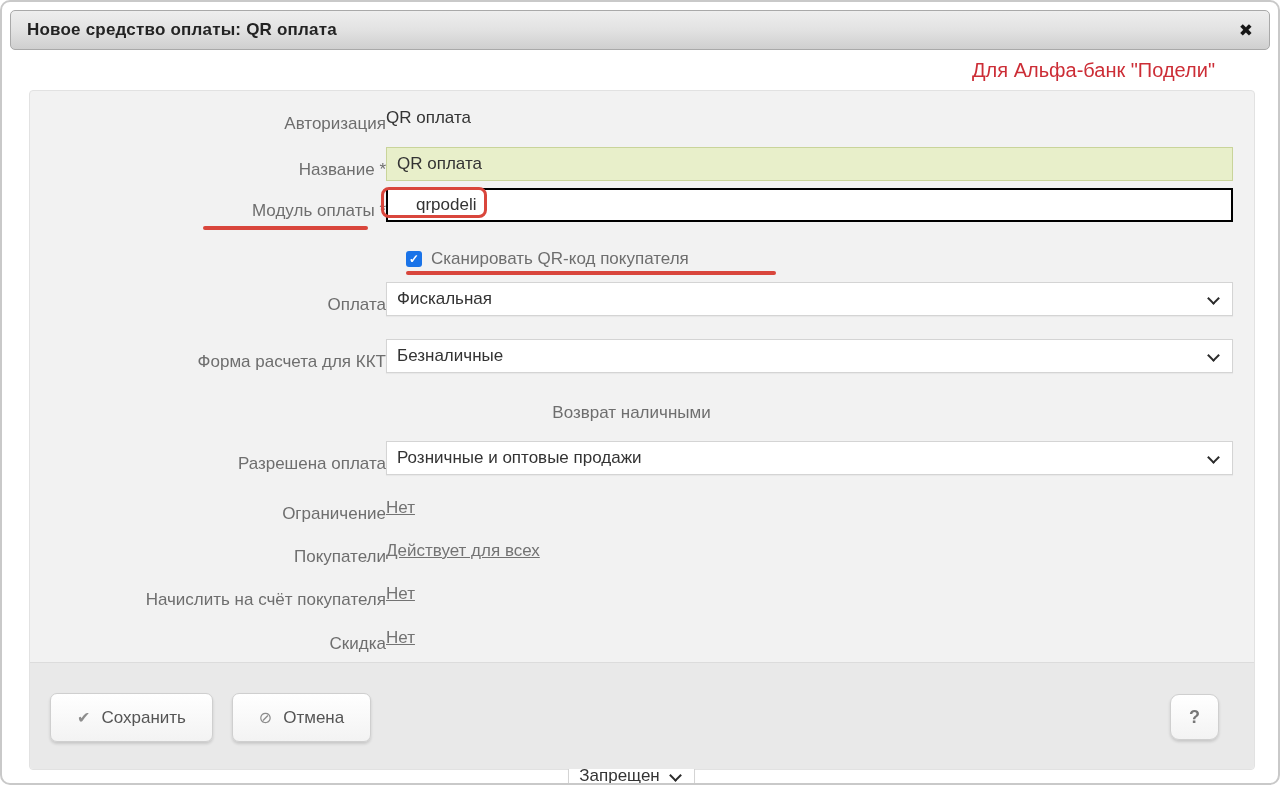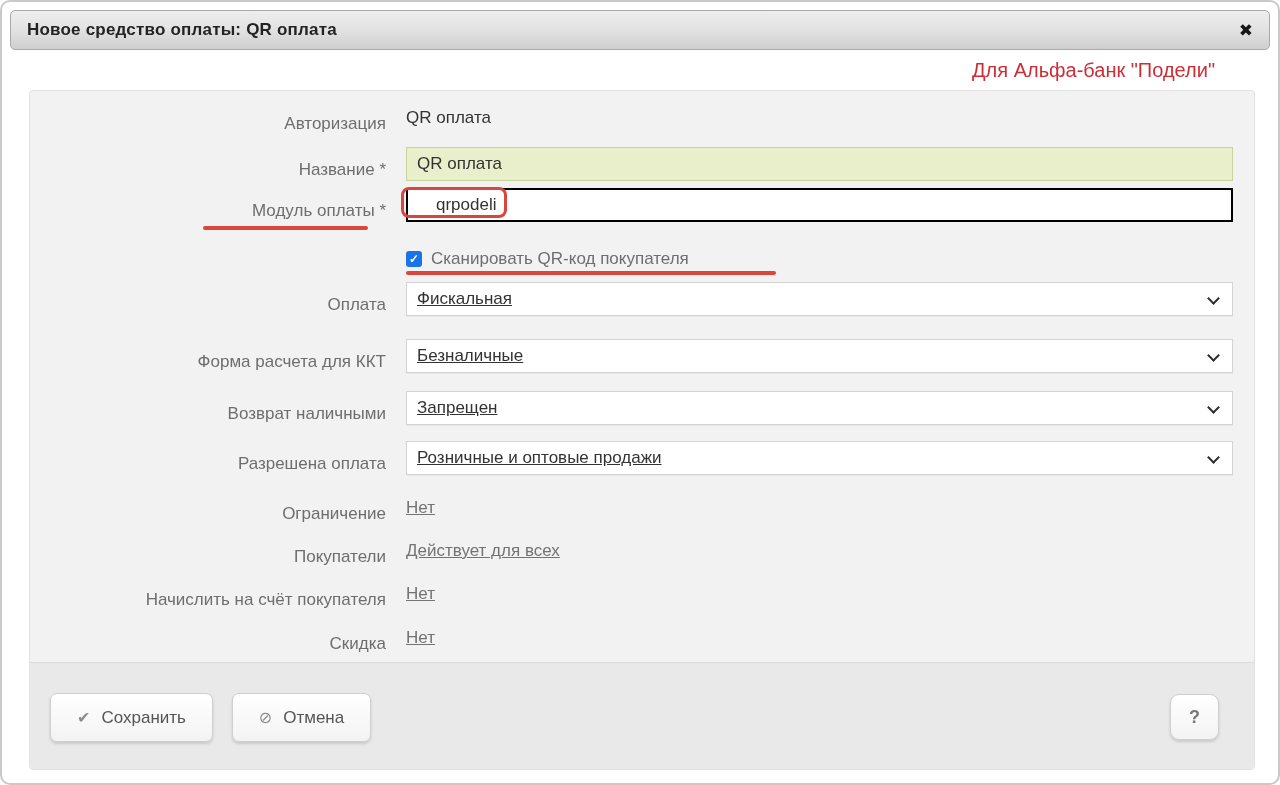--- a/index.html
+++ b/index.html
@@ -16,21 +16,21 @@
   .close-btn { margin-left:auto; font-size:17px; color:#161616; cursor:pointer; line-height:1; }
 
   
   .note { position:absolute; top:57px; right:63px; color:#cc2d36; font-size:20px; }
 
   
   .panel { position:absolute; left:27px; top:88px; width:1226px; height:680px;
            background:#f2f2f2; border:1px solid #e2e2e2; border-radius:4px; }
   .row { position:absolute; left:0; right:21px; display:flex; align-items:center; }
   .lbl { flex:0 0 356px; text-align:right; font-size:17px; color:#6e6e6e; position:relative;margin-top:12px; }
-  .ctl { flex:1; margin-left:20px; position:relative; }
+  .ctl { flex:1; position:relative; }
   .static-value { font-size:17px; color:#333; }
 
   .text-input { width:100%; height:34px; font-size:17px; color:#333;
                 padding:0 10px; display:flex; align-items:center; }
   .input-name { background:#e8efca; border:1px solid #c9d49a; }
   .input-module { background:#fff; border:2px solid #000;padding-left:28px; }
 
   
   .mark-underline { position:absolute; height:4px; background:#d9463c; border-radius:3px; }
   .mark-box { position:absolute; border:3px solid #d9463c; border-radius:8px; }
@@ -42,21 +42,21 @@
   .check-row { position:absolute; left:376px; top:158px; display:flex; align-items:center; }
   .checkbox { width:16px; height:16px; background:#1a73e8; border-radius:3px;
               display:inline-flex; align-items:center; justify-content:center;
               color:#fff; font-size:12px; font-weight:bold; cursor:pointer; }
   .check-label { margin-left:9px; font-size:17px; color:#6e6e6e; }
 
   
   .select { width:100%; height:34px; background:#fff; border:1px solid #d4d4d4;
             box-shadow:0 1px 1px rgba(0,0,0,.04);
             display:flex; align-items:center; padding:0 34px 0 10px;
-            font-size:17px; color:#333; cursor:pointer; position:relative;text-decoration:underline; }
+            font-size:17px; color:#333; cursor:pointer; position:relative; }
   .chevron { position:absolute; right:14px; top:11px; width:9px; height:9px;
              border-right:2.5px solid #2b2b2b; border-bottom:2.5px solid #2b2b2b;
              transform:rotate(45deg); }
 
   
   .link { font-size:17px; color:#737373; text-decoration:underline; cursor:pointer; }
 
   
   .footer { position:absolute; left:0; right:0; bottom:0; height:107px;
             background:#e9e9e9; border-top:1px solid #dcdcdc;
@@ -128,21 +128,21 @@
     <div class="row" style="top:249px; height:31px;">
       <div class="lbl">Форма расчета для ККТ</div>
       <div class="ctl">
         <div class="select">
           <span>Безналичные</span>
           <span class="chevron"></span>
         </div>
       </div>
     </div>
 
-    <div class="row" style="top:300px; height:34px;">
+    <div class="row" style="top:300px; height:34px;flex-direction:column;">
       <div class="lbl">Возврат наличными</div>
       <div class="ctl">
         <div class="select">
           <span>Запрещен</span>
           <span class="chevron"></span>
         </div>
       </div>
     </div>
 
     <div class="row" style="top:350px; height:34px;">

